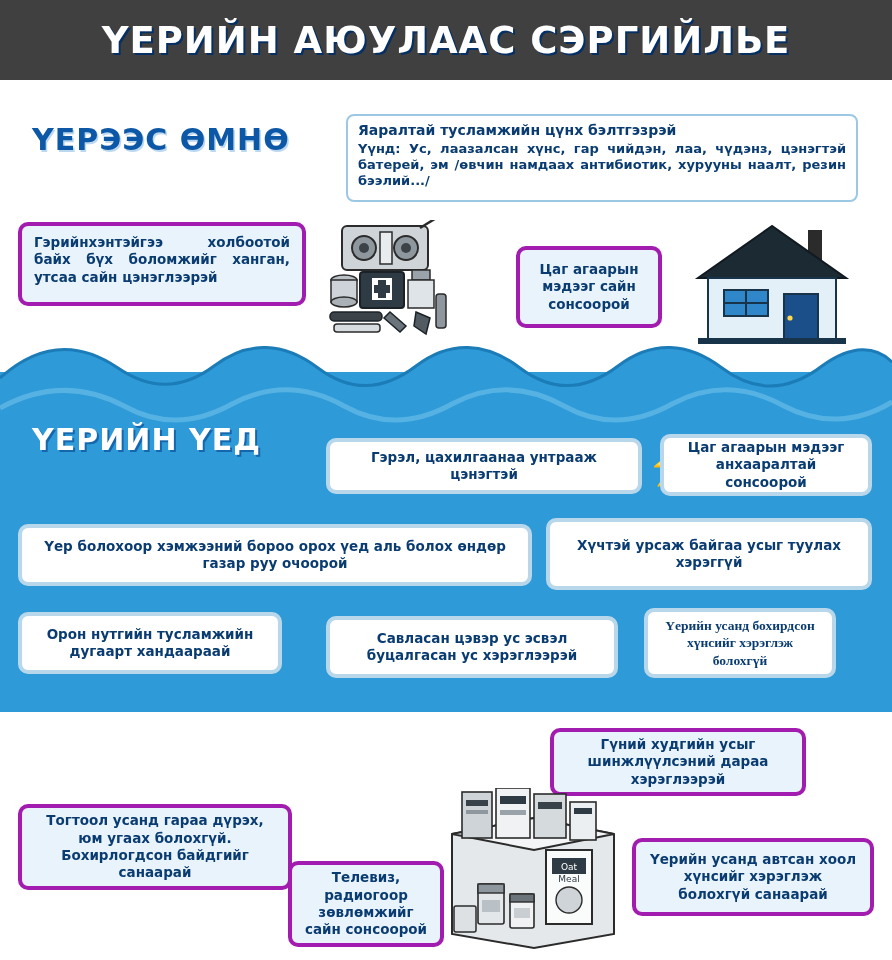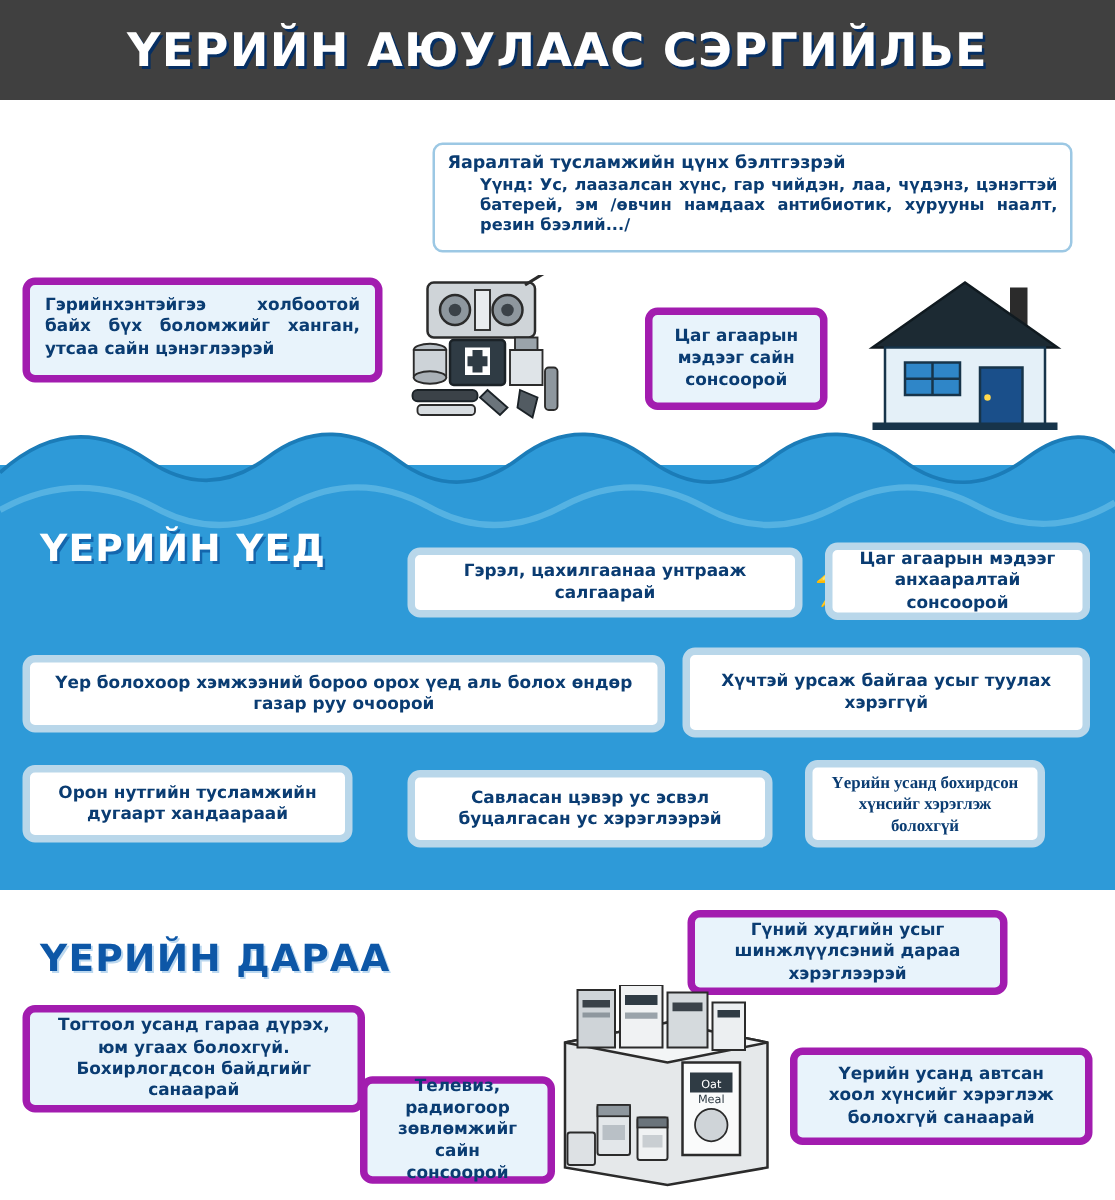--- a/index.html
+++ b/index.html
@@ -65,21 +65,21 @@
   .heading-light { color: #ffffff; text-shadow: 2px 2px 0 #1466ad; }
 
   .h-before { position: absolute; left: 32px; top: 42px; }
   .h-during { position: absolute; left: 32px; top: 50px; }
   .h-after  { position: absolute; left: 32px; top: 38px; }
 
   
   .card {
     position: absolute;
     background: #e8f3fb;
-    border: 6px solid #a21caf;
+    border: 4px solid #a21caf;
     border-radius: 10px;
     padding: 8px 12px;
     color: #0a3c72;
     font-size: 13.5px;
     line-height: 1.28;
     font-weight: bold;
     font-family: "DejaVu Sans", sans-serif;
   }
   .card.white {
     background: #ffffff;
@@ -110,21 +110,20 @@
     font-weight: bold;
     color: #0a3c72;
     margin-bottom: 1px;
   }
   .kit-body {
     font-size: 13px;
     font-weight: bold;
     color: #0a3c72;
     line-height: 1.25;
     text-align: justify;
-    margin-left: 26px;
   }
 
   .card-contact { left: 18px; top: 142px; width: 288px; height: 84px; }
   .card-weather1 { left: 516px; top: 166px; width: 146px; height: 82px; }
 
   
   .wave-band {
     position: absolute;
     left: 0; top: 372px;
     width: 892px;
@@ -204,20 +203,21 @@
 <body>
 
 <div class="poster">
 
   <div class="titlebar">
     <div class="title">ҮЕРИЙН АЮУЛААС СЭРГИЙЛЬЕ</div>
   </div>
 
   <div class="sec-before">
 
+    <div class="heading heading-dark h-before">ҮЕРЭЭС ӨМНӨ</div>
 
     <div class="card kit-card">
       <div class="kit-title">Яаралтай тусламжийн цүнх бэлтгэзрэй</div>
       <div class="kit-body">Үүнд: Ус, лаазалсан хүнс, гар чийдэн, лаа, чүдэнз, цэнэгтэй батерей, эм /өвчин намдаах антибиотик, хурууны наалт, резин бээлий.../</div>
     </div>
 
     <div class="card card-contact justify">
       <span>Гэрийнхэнтэйгээ холбоотой байх бүх боломжийг ханган, утсаа сайн цэнэглээрэй</span>
     </div>
 
@@ -282,21 +282,21 @@
       <path d="M0,26 C44,2 86,4 124,24 C160,44 196,42 232,22 C270,2 308,4 344,24 C380,44 416,42 452,22 C490,2 528,4 564,24 C600,44 636,42 672,22 C710,2 748,4 784,24 C818,42 856,42 892,20" fill="none" stroke="#5cb6e4" stroke-width="5" opacity="0.85"></path>
     </svg>
   </div>
 
   <div class="sec-during">
 
     <div class="heading heading-light h-during">ҮЕРИЙН ҮЕД</div>
 
     <div class="card white c-lights center">
       <div class="flexwrap">
-          <span>Гэрэл, цахилгаанаа унтрааж салгаарай</span>
+          <span>Гэрэл, цахилгаанаа унтрааж цэнэгтэй</span>
         </div>
     </div>
 
     <div class="bolt">⚡</div>
 
     <div class="card white c-weather2 center">
       <div class="flexwrap">
           <span>Цаг агаарын мэдээг анхааралтай сонсоорой</span>
         </div>
     </div>
@@ -327,21 +327,20 @@
 
     <div class="card white c-food center">
       <div class="flexwrap">
           <span>Үерийн усанд бохирдсон хүнсийг хэрэглэж болохгүй</span>
         </div>
     </div>
   </div>
 
   <div class="sec-after">
 
-    <div class="heading heading-dark h-after">ҮЕРИЙН ДАРАА</div>
 
     <div class="card c-well center">
       <div class="flexwrap">
           <span>Гүний худгийн усыг шинжлүүлсэний дараа хэрэглээрэй</span>
         </div>
     </div>
 
     <div class="card c-stand center">
       <div class="flexwrap">
           <span>Тогтоол усанд гараа дүрэх, юм угаах болохгүй. Бохирлогдсон байдгийг санаарай</span>

